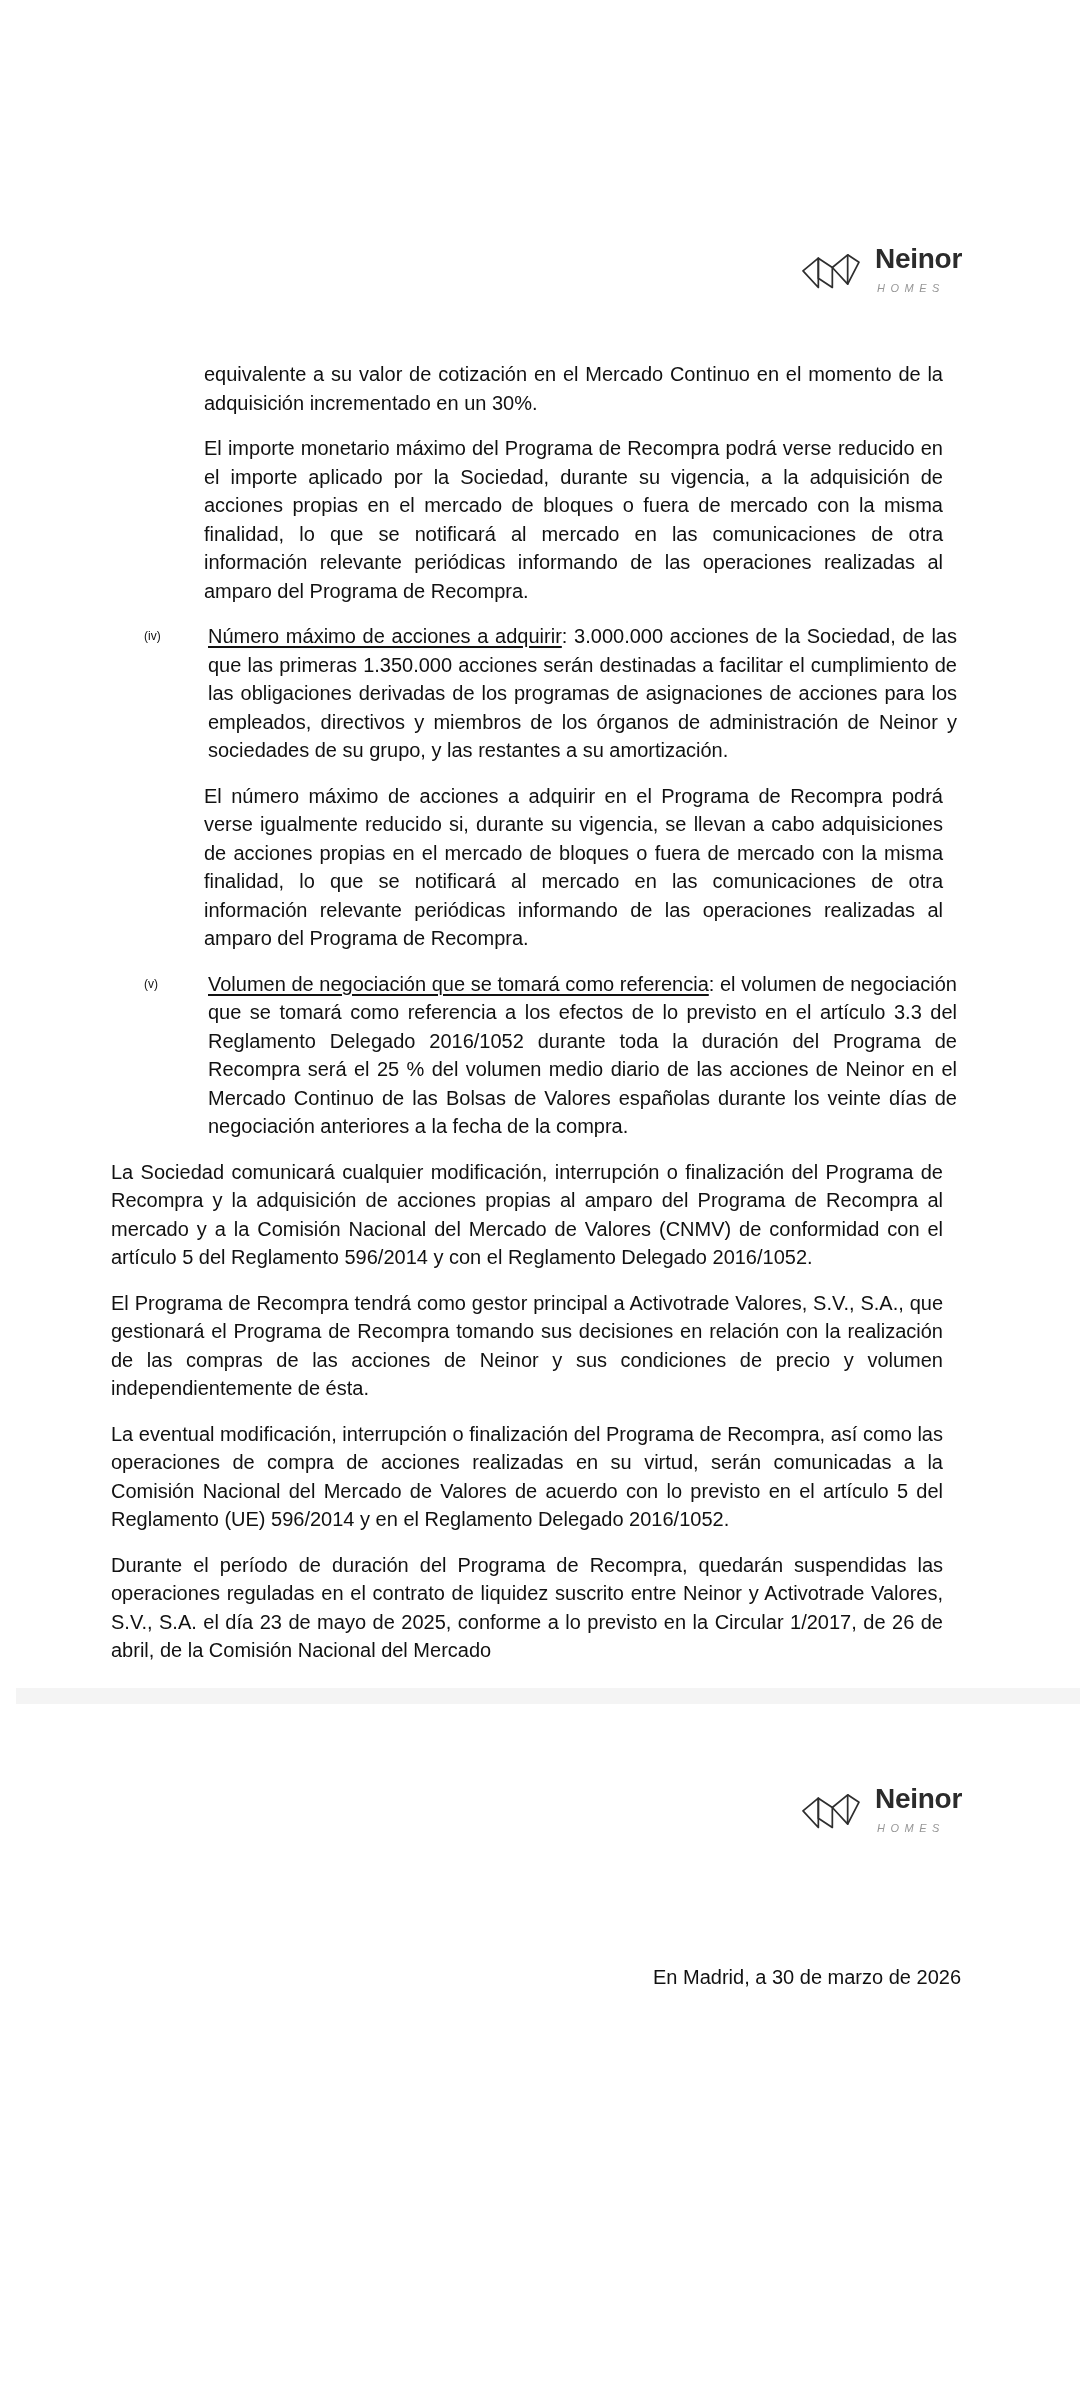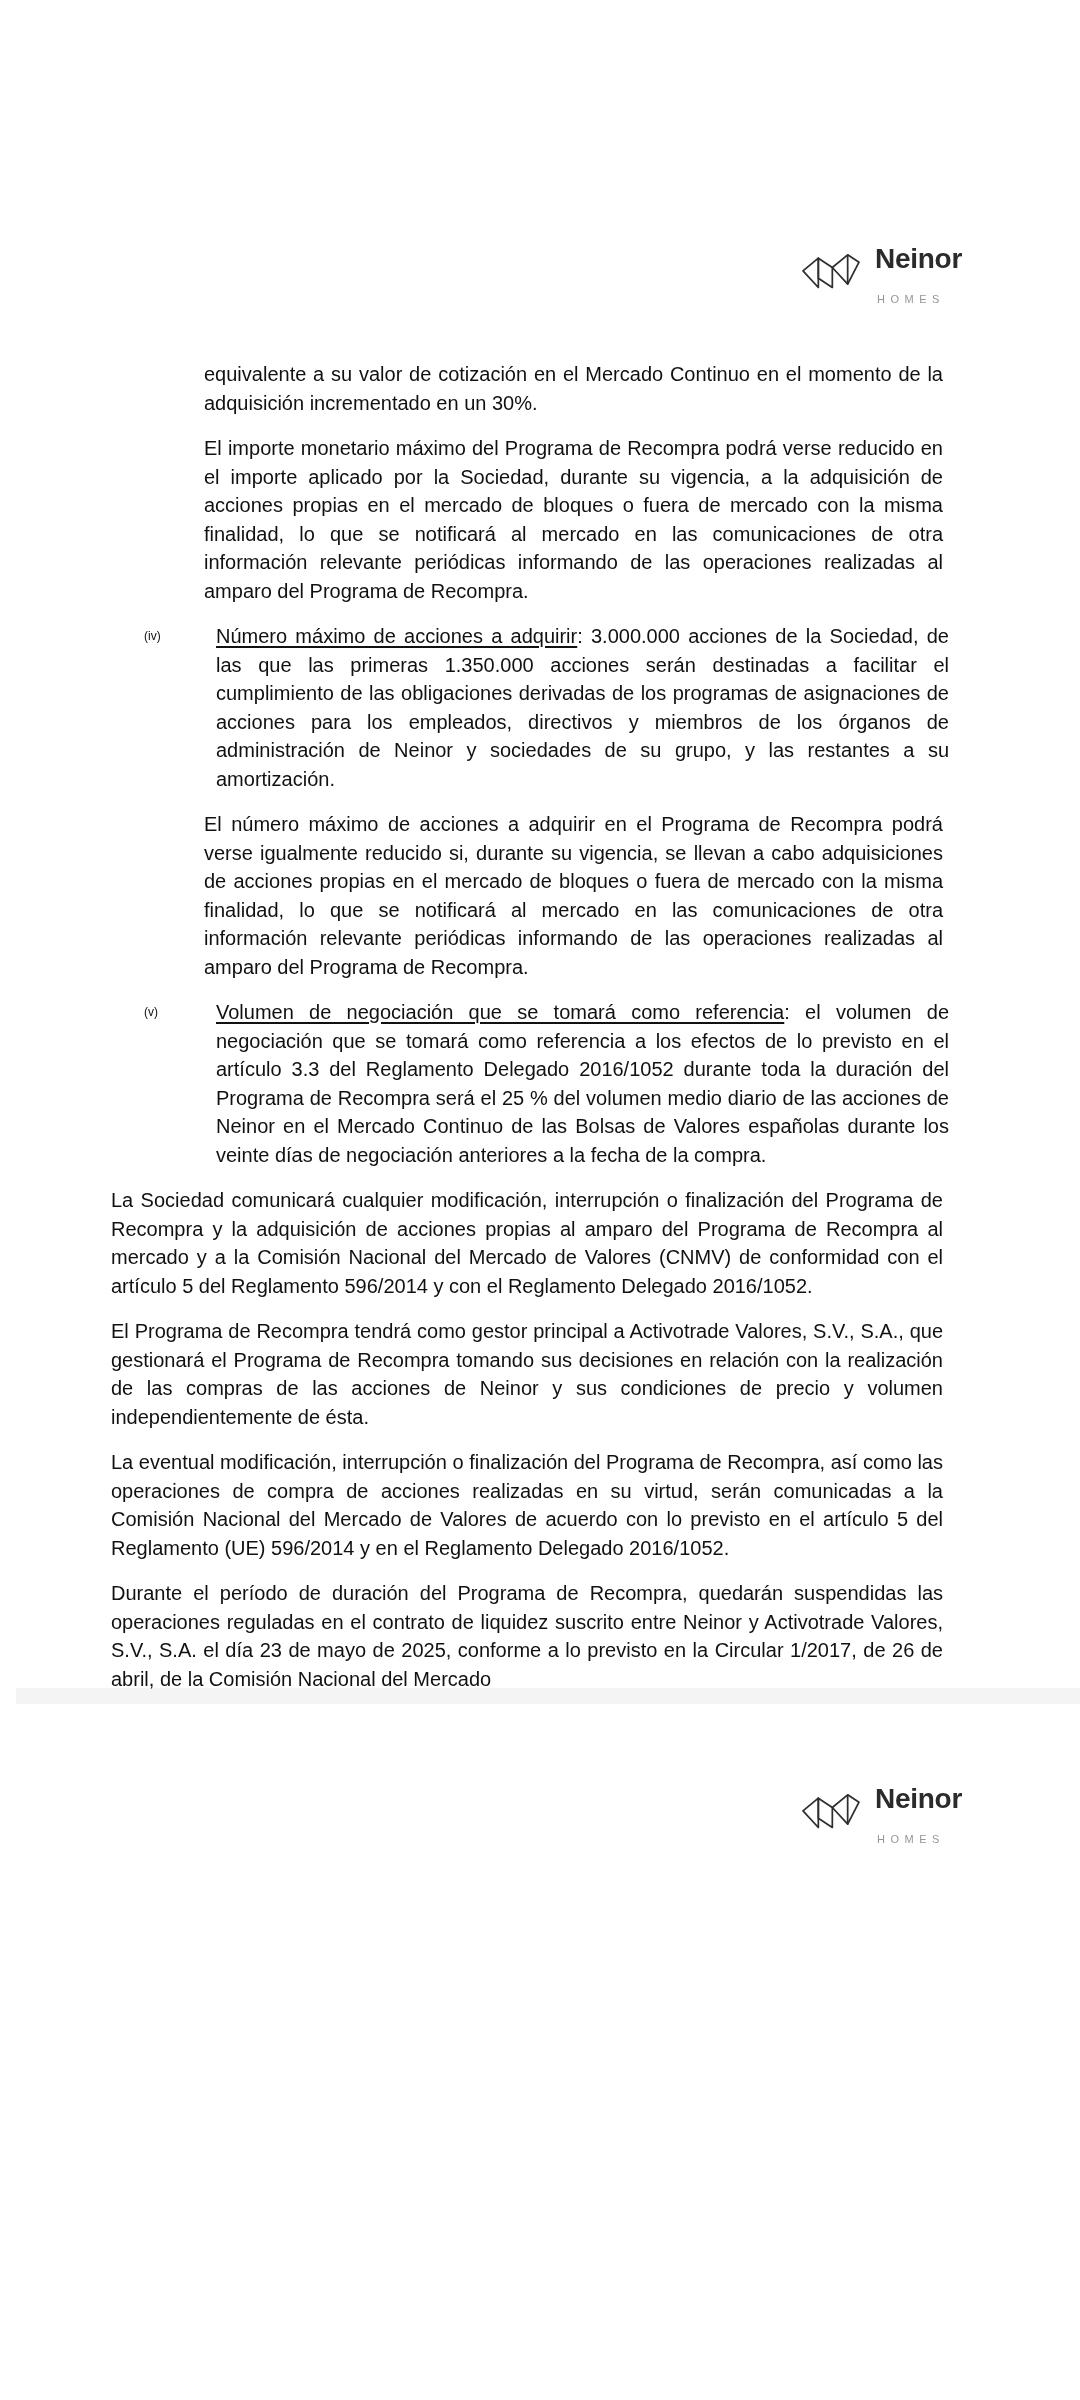--- a/index.html
+++ b/index.html
@@ -16,38 +16,38 @@
   .page-2{height:696px;}
 
   
   .logo{position:absolute;right:134px;display:flex;align-items:flex-start;}
   .page-1 .logo{top:244px;}
   .page-2 .logo{top:80px;}
   .logo-icon{display:block;margin-top:3px;}
   .logo-icon svg{display:block;width:60px;height:45px;}
   .logo-text{display:flex;flex-direction:column;margin-left:14px;}
   .wordmark{font-size:28px;font-weight:700;color:#2b2b2b;line-height:30px;letter-spacing:-0.3px;}
-  .subtitle{font-size:11px;letter-spacing:5.5px;color:#969696;margin-top:19px;padding-left:2px;line-height:12px;}
+  .subtitle{font-size:11px;letter-spacing:5.5px;color:#969696;margin-top:8px;padding-left:2px;line-height:12px;font-style:italic;}
 
   
   .content{position:absolute;left:95px;width:850px;}
   .page-1 .content{top:360px;}
   .page-2 .content{top:213px;}
   .para{
     margin:0 18px 17px 0;
     font-size:20px;line-height:28.5px;
     text-align:justify;
   }
   .para.indent{margin-left:93px;}
   .list-item{position:relative;padding-left:93px;margin:0 0 17px 0;}
   .list-item .marker{
     position:absolute;left:33px;top:0;
     font-size:12px;line-height:28.5px;
   }
-  .list-item .para{margin:12px;}
+  .list-item .para{margin:4px;}
   .u{text-decoration:underline;text-underline-offset:3px;}
   .dateline{
     margin:46px 0 0 0;
     font-size:20px;line-height:28.5px;
     text-align:right;
   }
 </style>
 </head>
 <body>
 
@@ -116,17 +116,18 @@
           </g>
         </svg>
       </span>
       <span class="logo-text">
         <span class="wordmark">Neinor</span>
         <span class="subtitle">HOMES</span>
       </span>
     </div>
 
     <div class="content">
+      <p class="dateline">En Madrid, a 30 de marzo de 2026</p>
     </div>
 
   </section>
 
 </div>
 
 </body></html>

